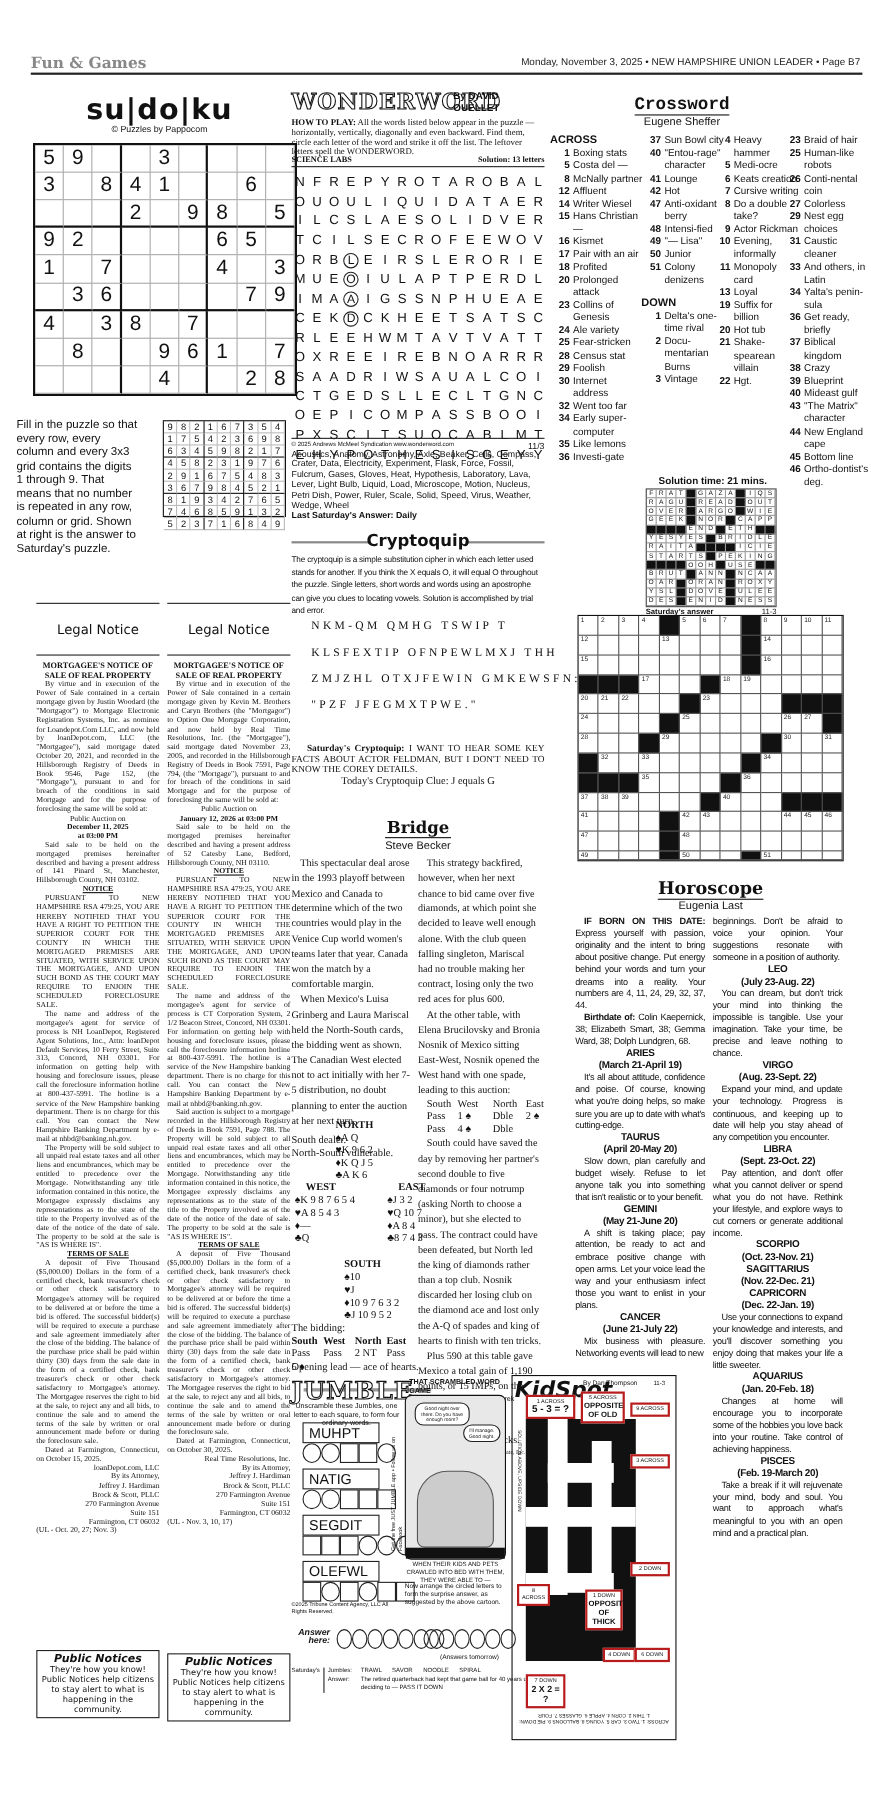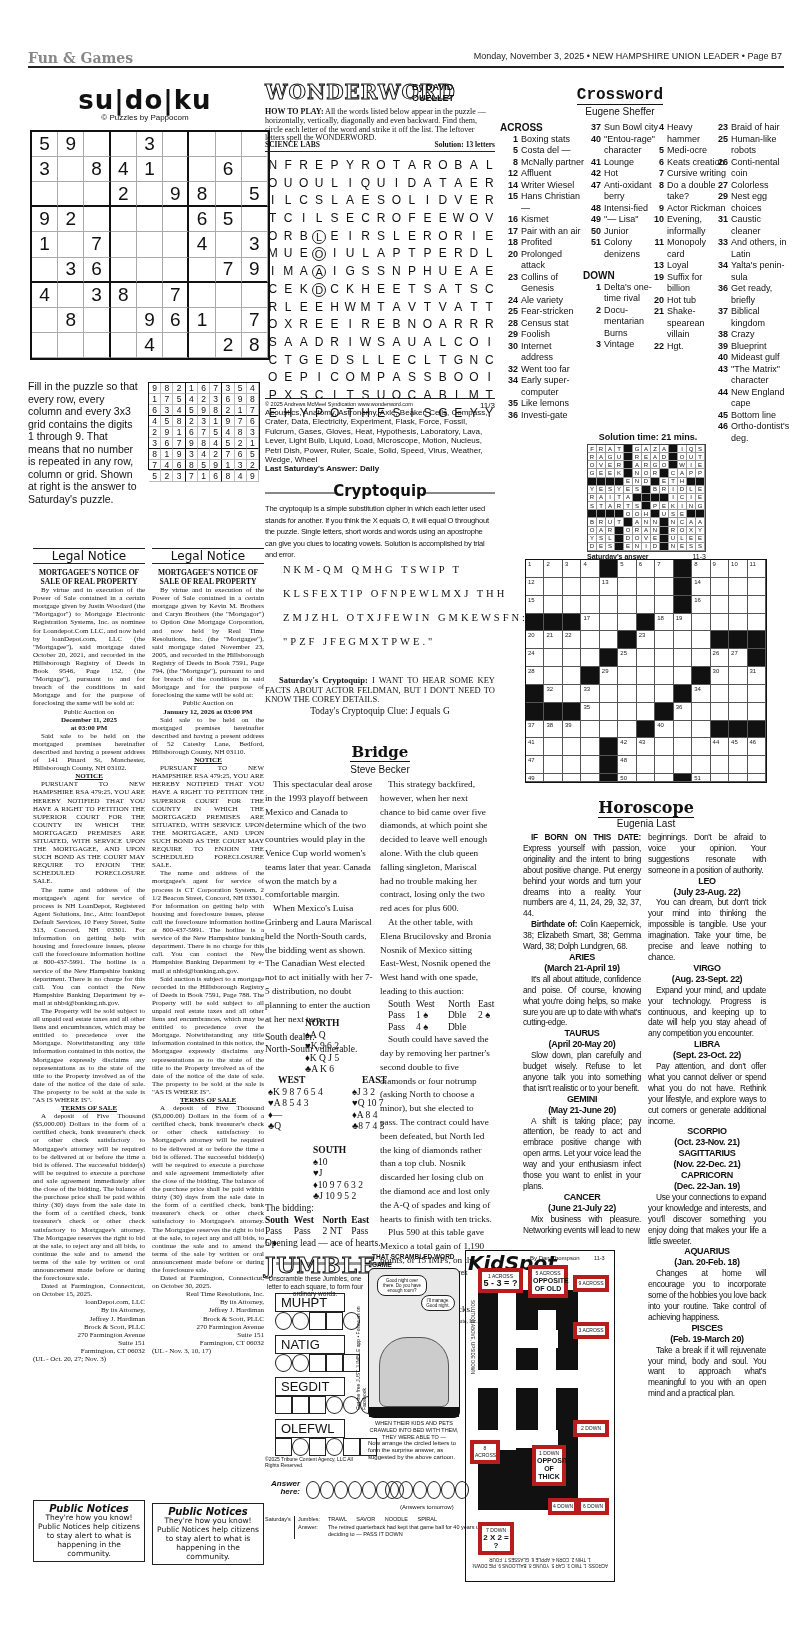--- a/index.html
+++ b/index.html
@@ -8,28 +8,28 @@
 .hdr-left{left:28px;top:50px;font-family:"DejaVu Serif",serif;font-weight:bold;font-size:14px;color:#888}
 .hdr-right{right:10px;top:51px;font-family:"Liberation Sans",sans-serif;font-size:9px;color:#222}
 .hdr-rule{left:28px;top:66px;width:756px;height:2px;background:#222}
 
 .sudoku-title{left:30px;top:85px;width:230px;text-align:center;font-family:"DejaVu Sans",sans-serif;font-size:26px;font-weight:bold;letter-spacing:1px}
 .sudoku-sub{left:30px;top:113px;width:230px;text-align:center;font-family:"Liberation Sans",sans-serif;font-size:8px}
 .sudoku{left:30px;top:130px;width:240px;height:230px;border:2px solid #111;display:grid;grid-template-columns:repeat(9,1fr);grid-template-rows:repeat(9,1fr)}
 .sudoku div{border-right:1px solid #aaa;border-bottom:1px solid #aaa;font-family:"Liberation Sans",sans-serif;font-size:19px;display:flex;align-items:center;justify-content:center}
 .sudoku div.br{border-right:2px solid #111}
 .sudoku div.bb{border-bottom:2px solid #111}
-.sudoku-instr{left:28px;top:380px;width:110px;font-family:"Liberation Sans",sans-serif;font-size:10.5px;line-height:12.5px}
+.sudoku-instr{left:15px;top:380px;width:110px;font-family:"Liberation Sans",sans-serif;font-size:10.5px;line-height:12.5px}
 .sol{left:148px;top:382px;width:112px;height:88px;border:1.5px solid #111;display:grid;grid-template-columns:repeat(9,1fr);grid-template-rows:repeat(9,1fr)}
 .sol div{font-family:"Liberation Sans",sans-serif;font-size:8.5px;display:flex;align-items:center;justify-content:center;border-right:0.5px solid #bbb;border-bottom:0.5px solid #bbb}
 .sol div.br{border-right:1.5px solid #111}
 .sol div.bb{border-bottom:1.5px solid #111}
 
 .legal{top:548px;width:112px;font-size:7px;line-height:8.1px;text-align:justify}
-.legal h2{font-family:"DejaVu Sans",sans-serif;font-size:12px;text-align:center;border-top:1.5px solid #222;border-bottom:1.5px solid #222;padding:3px 0;margin-bottom:5px;font-weight:normal}
+.legal h2{font-family:"DejaVu Sans",sans-serif;font-size:12px;text-align:center;border-top:1.5px solid #222;border-bottom:1.5px solid #222;padding:19px 0;margin-bottom:5px;font-weight:normal}
 .legal h3{font-size:7.5px;text-align:center;font-weight:bold;line-height:8.5px}
 .legal .c{text-align:center}
 .legal .r{text-align:right}
 .legal p{text-indent:8px}
 .pn{width:112px;border:1px solid #222;text-align:center;font-family:"DejaVu Sans",sans-serif;font-size:7.5px;line-height:9px;padding:3px}
 .pn b{font-style:italic;font-size:10px;display:block}
 
 .ww-logo{left:265px;top:80px;font-family:"DejaVu Serif",serif;font-size:20px;font-weight:bold;letter-spacing:1px;color:#fff;-webkit-text-stroke:1px #111}
 .ww-by{left:412px;top:82px;font-family:"Liberation Sans",sans-serif;font-size:9px;font-weight:bold;line-height:11px}
 .ww-howto{left:265px;top:108px;width:230px;font-size:8px;line-height:8.8px}
@@ -89,21 +89,21 @@
 .jb-answer{left:270px;top:1480px;font-family:"Liberation Sans",sans-serif;font-size:8px;font-weight:bold;font-style:italic;line-height:8px;text-align:right;width:30px}
 .ans-circles{top:1481px;display:flex}
 .ans-circles span{width:14px;height:18px;border:1px solid #222;border-radius:50%;display:inline-block}
 .jb-sat{left:265px;top:1516px;width:230px;font-family:"Liberation Sans",sans-serif;font-size:5.5px;line-height:7.5px}
 
 .ks-box{left:465px;top:1250px;width:150px;height:332px;border:1.5px solid #111}
 .ks-logo{left:468px;top:1251px;font-family:"DejaVu Sans",sans-serif;font-size:20px;font-weight:bold;font-style:italic}
 .ks-by{left:530px;top:1255px;font-family:"Liberation Sans",sans-serif;font-size:6px}
 .ks-date{left:594px;top:1255px;font-family:"Liberation Sans",sans-serif;font-size:5.5px}
 .ks-grid{left:478px;top:1290px;width:100px;height:220px;background:#111}
-.ks-clue{border:4px solid #b91c1c;background:#fff;font-family:"Liberation Sans",sans-serif;font-size:5px;text-align:center;line-height:7px;padding:1px}
+.ks-clue{border:2px solid #b91c1c;background:#fff;font-family:"Liberation Sans",sans-serif;font-size:5px;text-align:center;line-height:7px;padding:1px}
 .ks-ans{left:470px;top:1556px;width:140px;font-family:"Liberation Sans",sans-serif;font-size:4.5px;transform:rotate(180deg);text-align:center;line-height:6px}
 </style>
 </head>
 <body>
 
 <div class="abs hdr-left">Fun &amp; Games</div>
 <div class="abs hdr-right">Monday, November 3, 2025 • NEW HAMPSHIRE UNION LEADER • Page B7</div>
 <div class="abs hdr-rule"></div>
 
 <div class="abs sudoku-title">su|do|ku</div>

